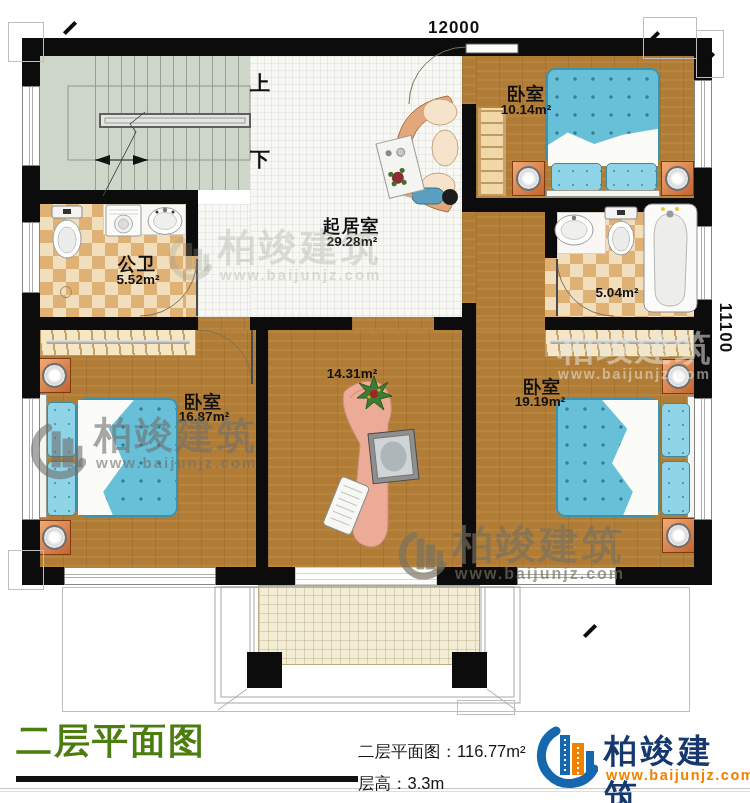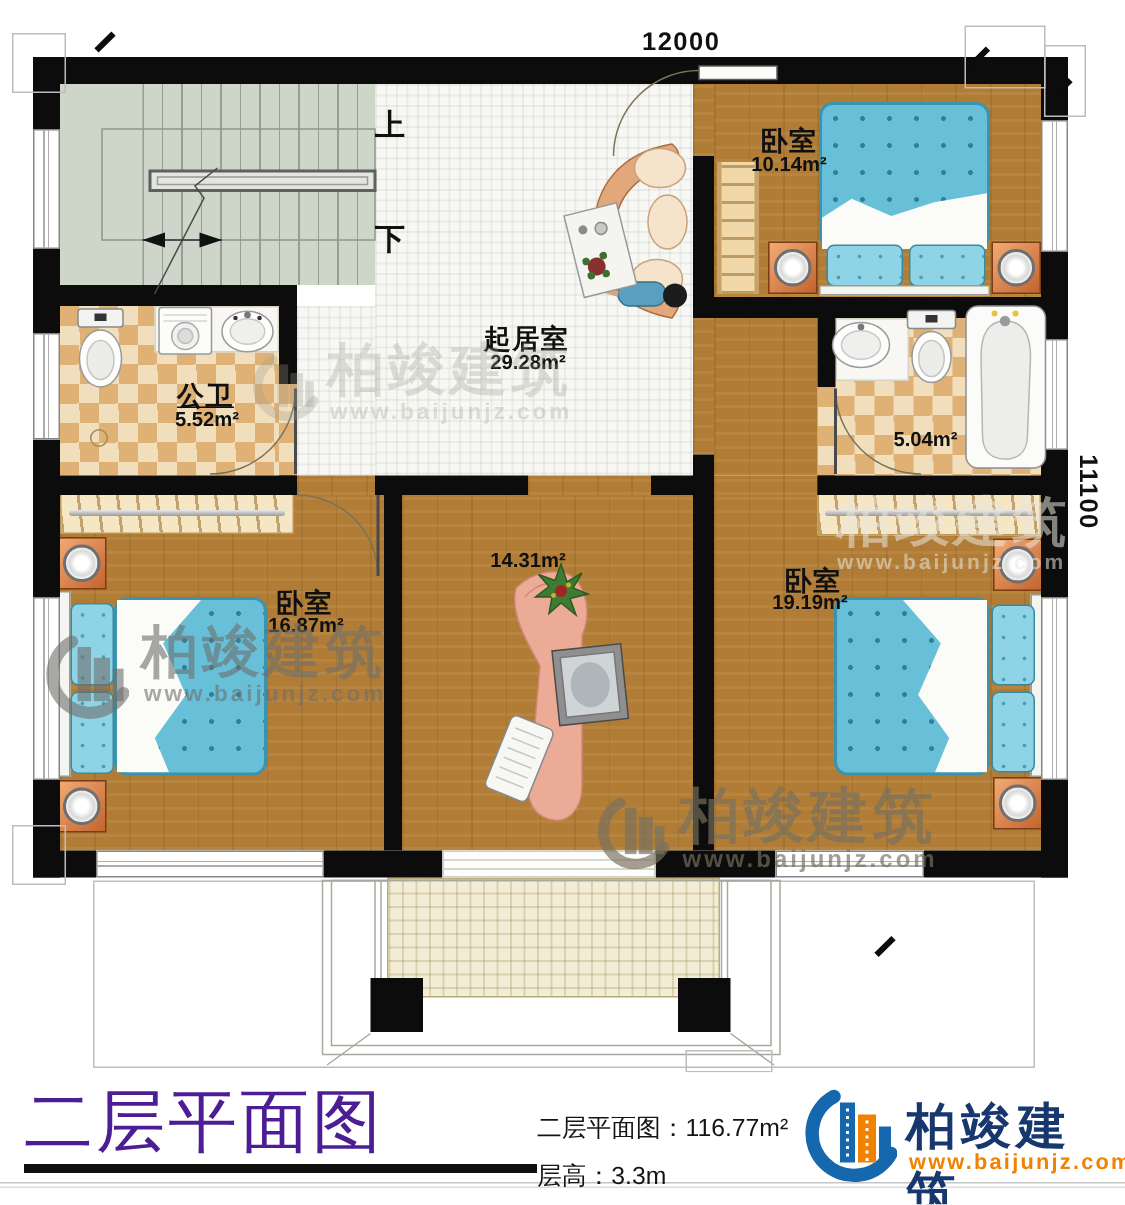--- a/index.html
+++ b/index.html
@@ -44,21 +44,21 @@
   .room-name{position:absolute;width:110px;text-align:center;font-size:18px;font-weight:bold;color:#101010;letter-spacing:1px;}
   .room-area{position:absolute;width:110px;text-align:center;font-size:13.5px;font-weight:bold;color:#101010;}
   .stair-label{position:absolute;font-size:20px;font-weight:bold;color:#101010;}
   .dim{position:absolute;font-size:17px;font-weight:bold;color:#101010;letter-spacing:1px;}
   .tick{position:absolute;width:16px;height:4px;background:#0c0c0c;transform:rotate(-45deg);}
   .ext{position:absolute;border:1px solid #bdbdbd;}
   .wm{position:absolute;font-weight:bold;white-space:nowrap;}
   .wm .big{font-size:38px;letter-spacing:3px;display:block;line-height:1.0;}
   .wm .small{font-size:15px;letter-spacing:2px;display:block;line-height:1.2;}
   .titleblock{position:absolute;left:0;top:715px;width:750px;height:88px;background:#fff;}
-  .tb-title{position:absolute;left:16px;top:2px;font-size:46px;font-weight:400;color:#4c1d95;letter-spacing:2px;}
+  .tb-title{position:absolute;left:16px;top:2px;font-size:36px;font-weight:700;color:#4d7c0f;letter-spacing:2px;}
   .tb-scale{position:absolute;left:264px;top:12px;font-size:39px;font-weight:400;color:#141414;}
   .tb-row{position:absolute;left:358px;font-size:16.5px;font-weight:500;color:#141414;}
   .tb-uline{position:absolute;left:16px;top:61px;width:342px;height:6px;background:#101010;}
   .tb-thin{position:absolute;left:0;top:73px;width:750px;height:1px;background:#c6c6c6;}
   .tb-thin2{position:absolute;left:0;top:76px;width:750px;height:1px;background:#dedede;}
   .brand-text{position:absolute;left:604px;top:14px;font-size:33px;font-weight:800;color:#17386e;letter-spacing:4px;}
   .brand-url{position:absolute;left:606px;top:52px;font-size:14.5px;font-weight:700;color:#f08200;letter-spacing:1.5px;}
 </style>
 </head>
 <body>
@@ -284,21 +284,21 @@
         <rect x="14" y="3" width="8" height="5" fill="#333"></rect>
         <ellipse cx="18" cy="31" rx="13" ry="17" fill="#fdfdfc" stroke="#999"></ellipse>
         <ellipse cx="18" cy="32" rx="8.5" ry="12" fill="#ececea" stroke="#c5c5c5"></ellipse>
       </g>
     </svg>
 
     <div class="stair-label" style="left:250px;top:70px;">上</div>
     <div class="stair-label" style="left:250px;top:146px;">下</div>
     <div class="room-name" style="left:471px;top:82px;">卧室</div>
     <div class="room-area" style="left:471px;top:102px;">10.14m²</div>
-    <div class="room-name" style="left:82px;top:252px;text-decoration:underline;">公卫</div>
+    <div class="room-name" style="left:82px;top:252px;">公卫</div>
     <div class="room-area" style="left:83px;top:272px;">5.52m²</div>
     <div class="room-name" style="left:296px;top:214px;">起居室</div>
     <div class="room-area" style="left:297px;top:234px;">29.28m²</div>
     <div class="room-area" style="left:562px;top:285px;">5.04m²</div>
     <div class="room-area" style="left:297px;top:366px;">14.31m²</div>
     <div class="room-name" style="left:148px;top:390px;">卧室</div>
     <div class="room-area" style="left:149px;top:409px;">16.87m²</div>
     <div class="room-name" style="left:487px;top:375px;">卧室</div>
     <div class="room-area" style="left:485px;top:394px;">19.19m²</div>
 

